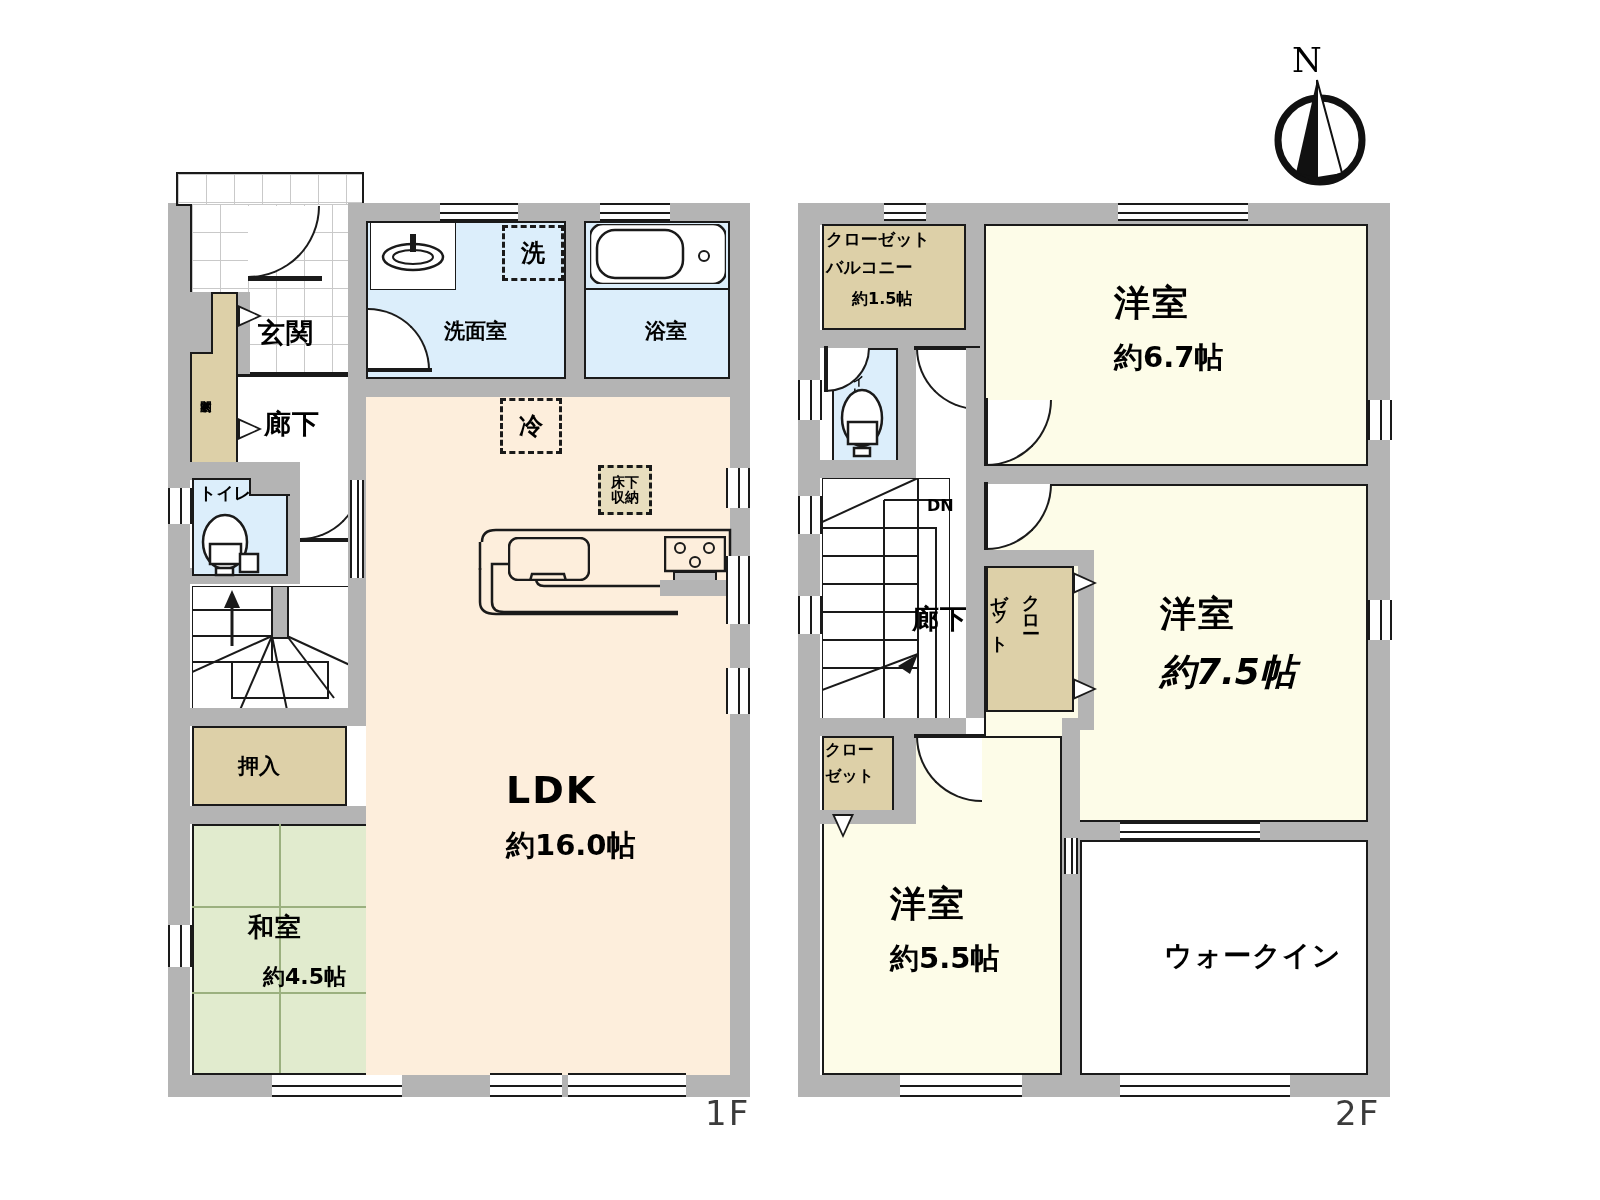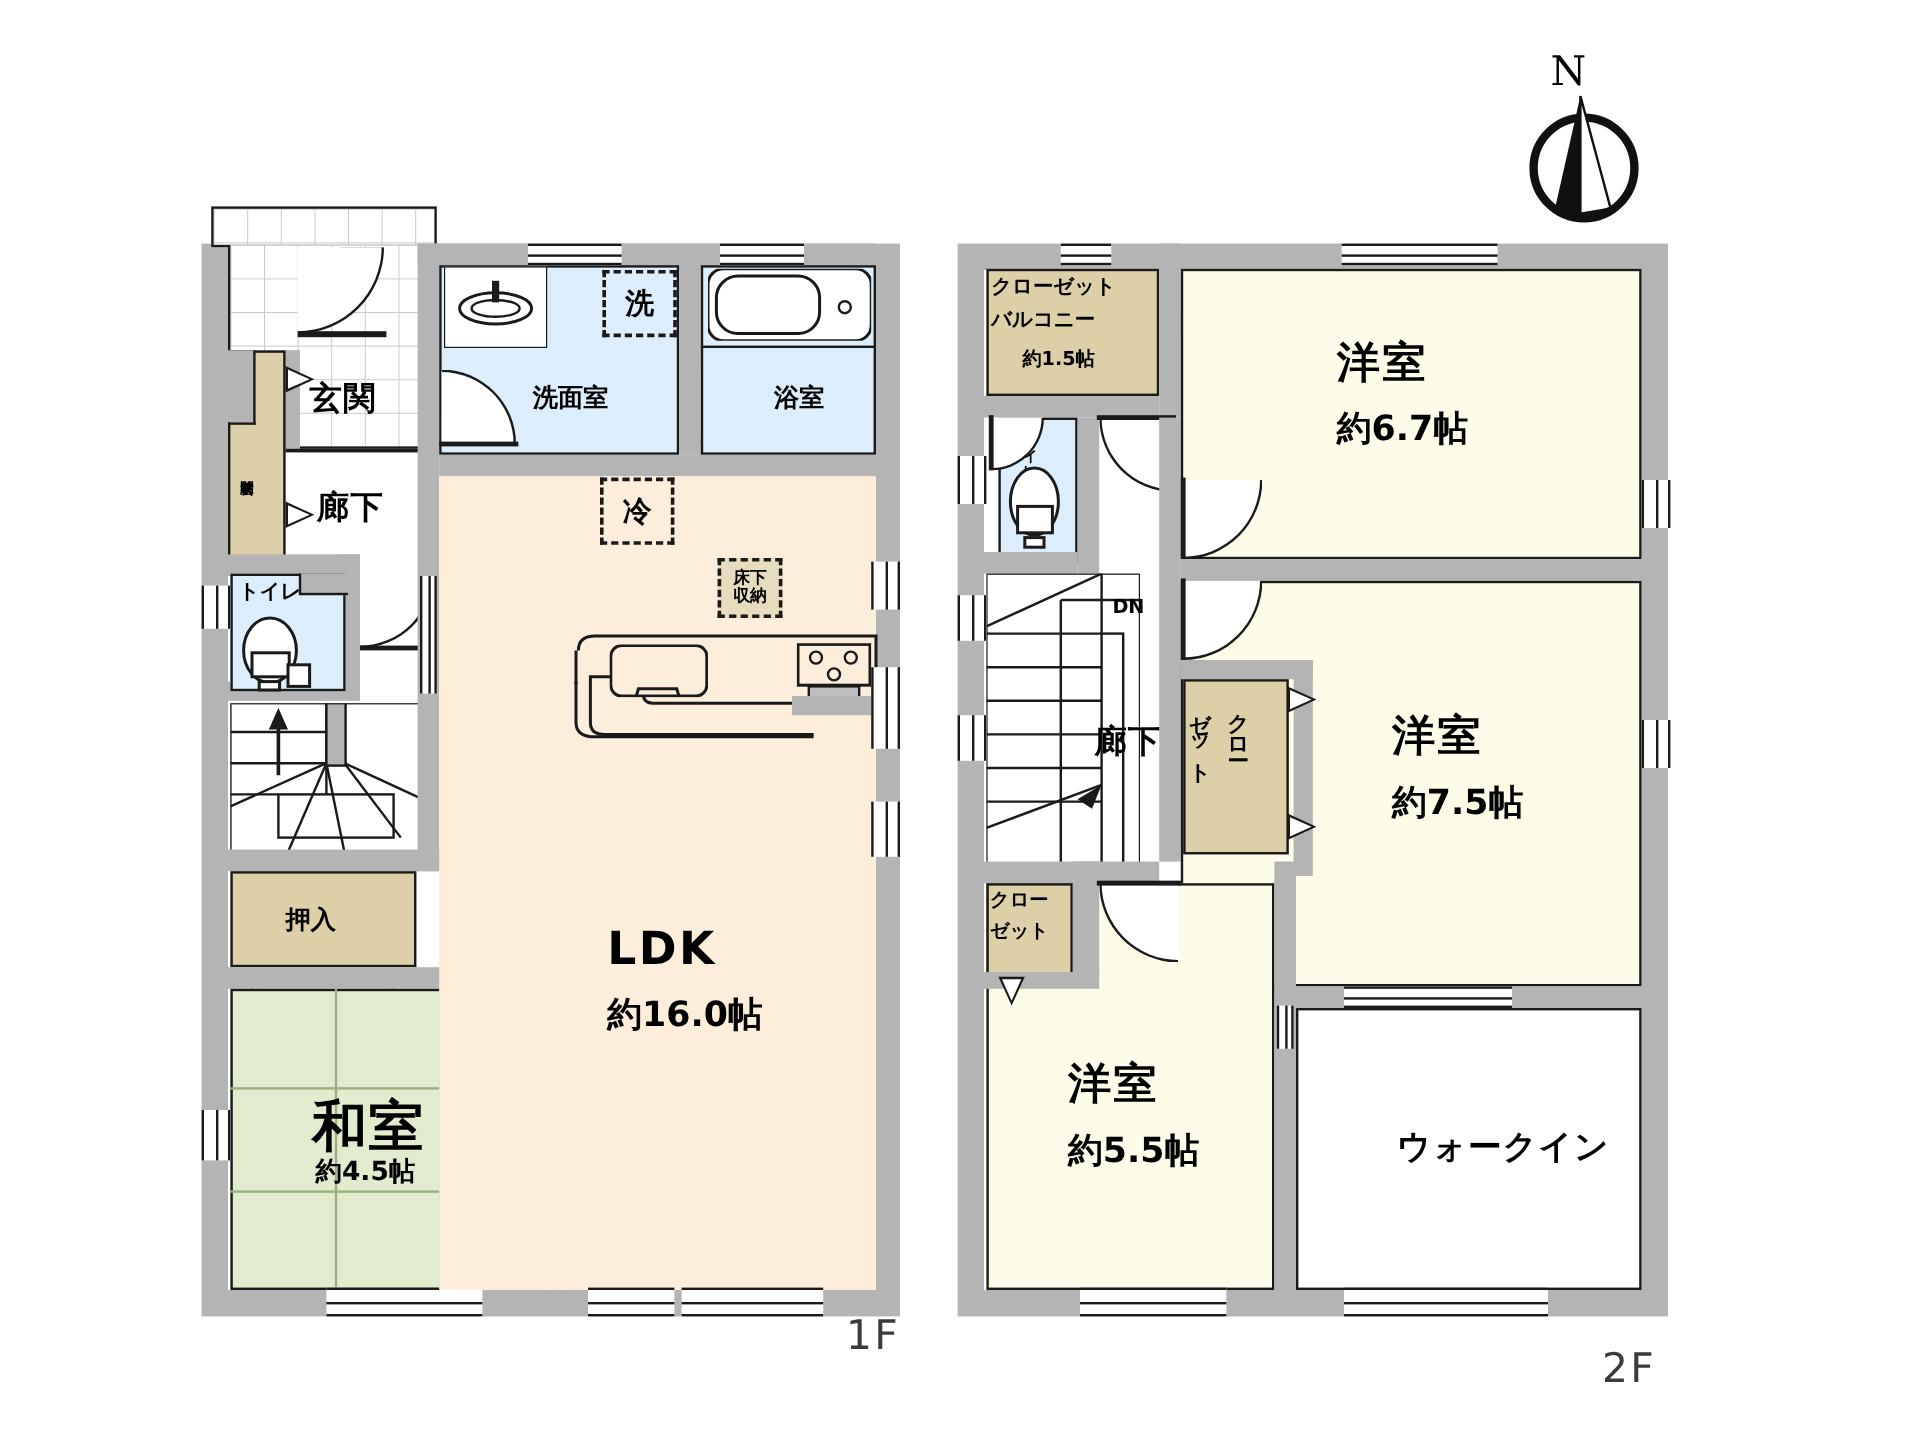--- a/index.html
+++ b/index.html
@@ -173,21 +173,21 @@
     <div class="tri tri-r" style="left:462px;top:736px;"></div>
     <div class="triw triw-r" style="left:464px;top:739px;"></div>
 
     <div class="wallp" style="left:190px;top:806px;width:282px;height:18px;"></div>
 
     <div class="room f-wa rmline" style="left:192px;top:824px;width:262px;height:251px;"></div>
     <div class="tline" style="left:279px;top:824px;width:2px;height:251px;"></div>
     <div class="tline" style="left:366px;top:824px;width:2px;height:251px;"></div>
     <div class="tline" style="left:192px;top:906px;width:262px;height:2px;"></div>
     <div class="tline" style="left:192px;top:992px;width:262px;height:2px;"></div>
-    <div class="lbl big" style="left:260px;top:913px;font-size:46px;">和室</div>
+    <div class="lbl big" style="left:248px;top:913px;font-size:26px;">和室</div>
     <div class="lbl area" style="left:263px;top:965px;">約4.5帖</div>
 
     <div class="wallp" style="left:454px;top:806px;width:18px;height:270px;"></div>
     <div class="winv" style="left:456px;top:830px;width:14px;height:92px;"></div>
     <div class="winv" style="left:456px;top:930px;width:14px;height:80px;"></div>
 
     <div class="winv" style="left:168px;top:925px;width:24px;height:42px;"></div>
     <div class="winh" style="left:272px;top:1073px;width:130px;height:24px;"></div>
 
     <div class="wallp" style="left:348px;top:203px;width:382px;height:18px;"></div>
@@ -267,21 +267,21 @@
     <div class="winv" style="left:726px;top:556px;width:24px;height:68px;"></div>
     <div class="winv" style="left:726px;top:668px;width:24px;height:46px;"></div>
     <div class="winh" style="left:490px;top:1073px;width:72px;height:24px;"></div>
     <div class="winh" style="left:568px;top:1073px;width:118px;height:24px;"></div>
 
     <div class="winv" style="left:168px;top:488px;width:24px;height:36px;"></div>
   </div>
 
   <div class="plan" id="f2" style="left:790px;top:0;width:810px;height:1200px;">
 
-    <div class="floorlbl" style="left:545px;top:1093px;margin-top:28px;">2F</div>
+    <div class="floorlbl" style="left:545px;top:1093px;">2F</div>
 
     <div class="wallp" style="left:8px;top:203px;width:592px;height:894px;"></div>
     <div class="white" style="left:30px;top:225px;width:548px;height:850px;"></div>
 
     <div class="room f-stor rmline" style="left:32px;top:224px;width:144px;height:106px;"></div>
     <div class="lbl sm" style="left:36px;top:230px;">クローゼット</div>
     <div class="lbl sm" style="left:36px;top:258px;">バルコニー</div>
     <div class="lbl xs" style="left:62px;top:291px;font-size:16px;">約1.5帖</div>
     <div class="tri tri-r" style="left:194px;top:258px;"></div>
     <div class="triw triw-r" style="left:196px;top:261px;"></div>
@@ -338,21 +338,21 @@
     <div class="winh" style="left:328px;top:203px;width:130px;height:18px;"></div>
     <div class="winv" style="left:578px;top:400px;width:24px;height:40px;"></div>
 
     <div class="swing sw-br" style="left:196px;top:400px;width:66px;height:66px;"></div>
     <div class="thin" style="left:194px;top:398px;width:4px;height:68px;"></div>
 
     <div class="wallp" style="left:194px;top:466px;width:406px;height:18px;"></div>
 
     <div class="room f-yo rmline" style="left:194px;top:484px;width:384px;height:338px;"></div>
     <div class="lbl big" style="left:370px;top:594px;font-size:36px;letter-spacing:2px;">洋室</div>
-    <div class="lbl area" style="left:370px;top:652px;font-size:29px;">約7.5帖</div>
+    <div class="lbl area" style="left:370px;top:652px;font-size:36px;font-style:italic;">約7.5帖</div>
     <div class="winv" style="left:578px;top:600px;width:24px;height:40px;"></div>
     <div class="swing sw-br" style="left:196px;top:484px;width:66px;height:66px;"></div>
     <div class="thin" style="left:194px;top:482px;width:4px;height:68px;"></div>
 
     <div class="wallp" style="left:194px;top:550px;width:110px;height:16px;"></div>
     <div class="wallp" style="left:288px;top:550px;width:16px;height:180px;"></div>
     <div class="room f-stor rmline" style="left:196px;top:566px;width:88px;height:146px;"></div>
     <div class="lbl xs vert" style="left:200px;top:582px;font-size:18px;">ゼット</div>
     <div class="lbl xs vert" style="left:232px;top:582px;font-size:18px;">クロー</div>
     <div class="tri tri-r" style="left:283px;top:572px;"></div>

